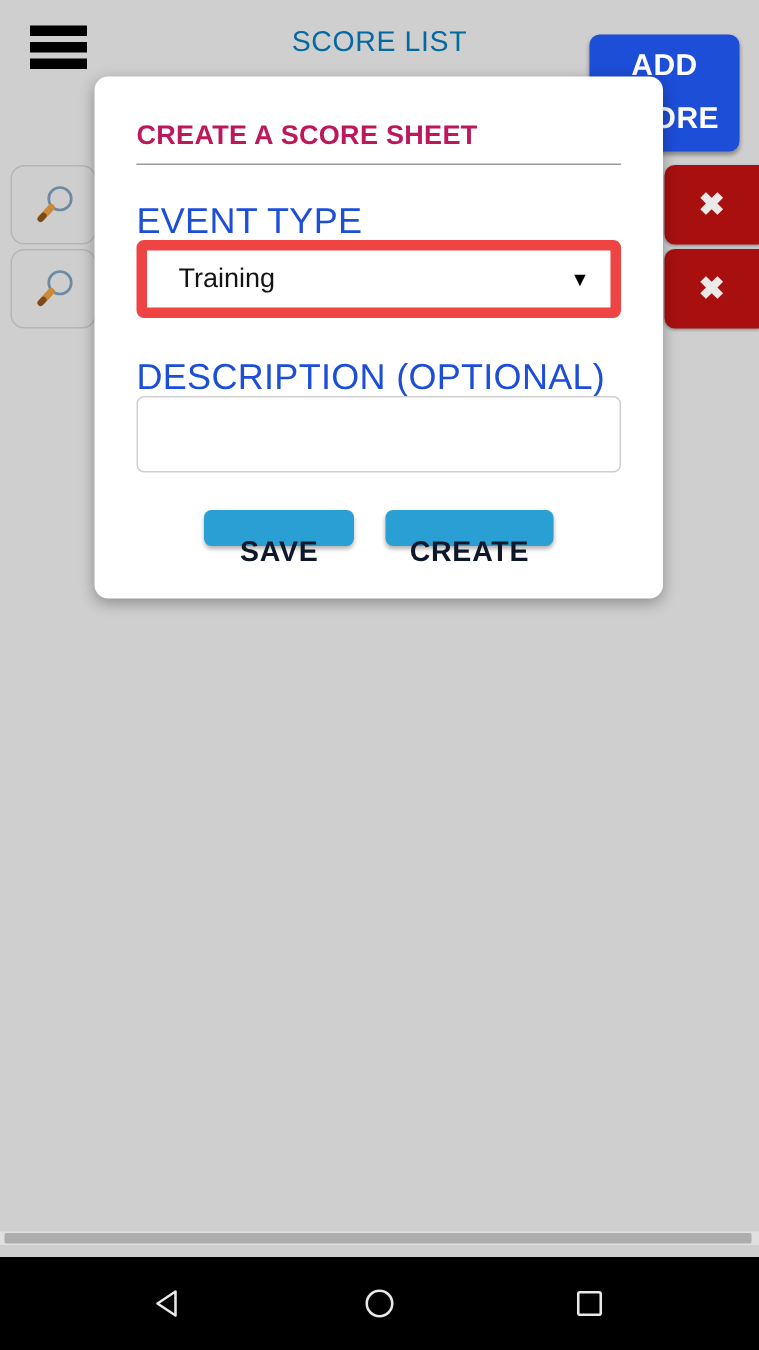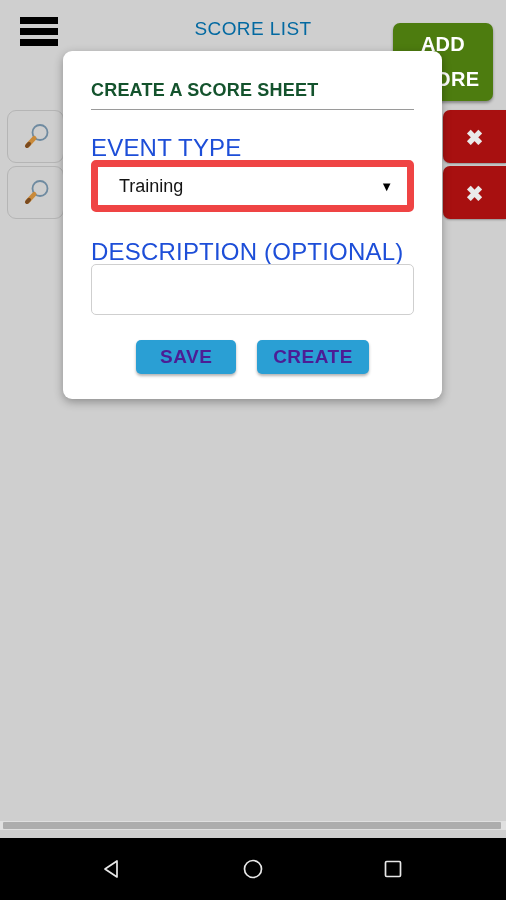--- a/index.html
+++ b/index.html
@@ -59,21 +59,21 @@
     text-align: center;
     font-size: 19px;
     color: #0369a1;
     letter-spacing: 0.4px;
   }
   .add-score-btn {
     position: absolute;
     right: 13px; top: 23px;
     width: 100px;
     height: 78px;
-    background: #4d7c0f;
+    background: #1d4ed8;
     border-radius: 7px;
     color: #ffffff;
     font-size: 20px;
     font-weight: bold;
     line-height: 35px;
     text-align: center;
     padding-top: 4px;
     box-sizing: border-box;
     box-shadow: 0 2px 3px rgba(0,0,0,0.35);
     cursor: pointer;
@@ -165,21 +165,21 @@
     box-shadow: 0 3px 10px rgba(0,0,0,0.32);
     box-sizing: border-box;
   }
   .dialog-title {
     position: absolute;
     left: 28px;
     top: 29px;
     width: 323px;
     font-size: 18px;
     font-weight: bold;
-    color: #14532d;
+    color: #be185d;
     letter-spacing: 0.2px;
     padding-bottom: 8px;
     border-bottom: 1px solid #9a9a9a;
     box-sizing: border-box;
   }
   .field-label {
     position: absolute;
     left: 28px;
     font-size: 24px;
     color: #1d4ed8;
@@ -242,27 +242,27 @@
     top: 289px;
     width: 379px;
     display: flex;
     justify-content: center;
     gap: 21px;
   }
   .btn {
     background: #2a9fd4;
     border: none;
     border-radius: 5px;
-    color: #4c1d95;
+    color: #0f172a;
     font-family: "Liberation Sans", sans-serif;
     font-size: 19px;
     font-weight: bold;
     letter-spacing: 0.5px;
-    padding: 0 16px;
-    height: 34px;
+    padding: 12px 16px;
+    height: 16px;
     line-height: 34px;
     cursor: pointer;
     box-shadow: 0 2px 3px rgba(0,0,0,0.3);
   }
   .btn-save { min-width: 100px; }
   .btn-cancel { min-width: 101px; }
 
   
   .navbar {
     position: absolute;

